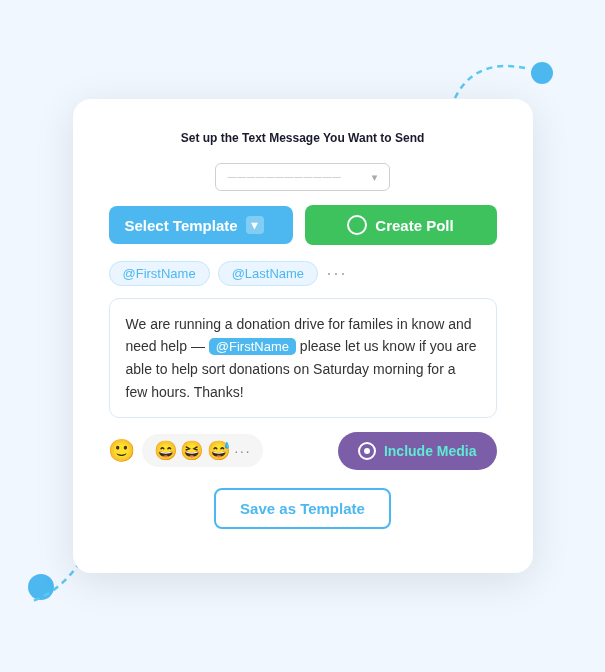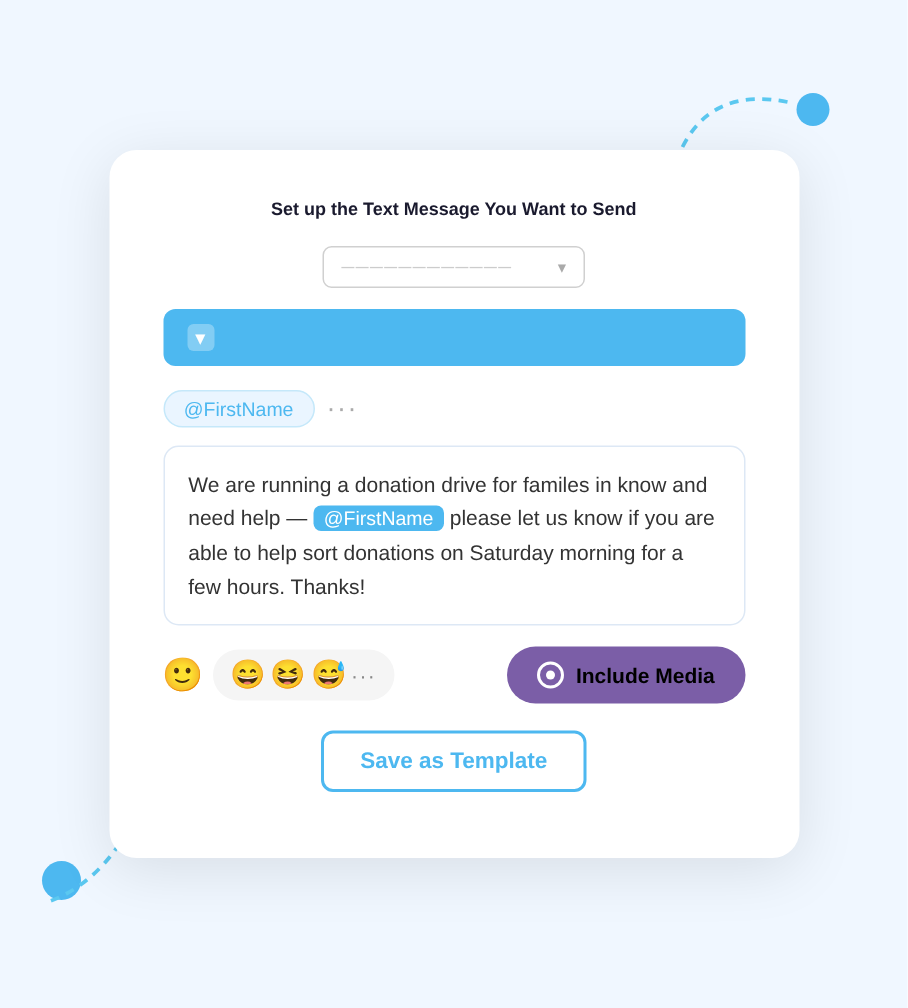--- a/index.html
+++ b/index.html
@@ -216,21 +216,21 @@
       font-size: 19px;
       cursor: pointer;
     }
     .emoji-group .dots {
       font-size: 14px;
       color: #888;
       letter-spacing: 1px;
     }
     .btn-include-media {
       background: #7b5ea7;
-      color: #000000;
+      color: #5eead4;
       border: none;
       border-radius: 24px;
       padding: 10px 20px;
       font-size: 14px;
       font-weight: 600;
       cursor: pointer;
       display: flex;
       align-items: center;
       gap: 8px;
       margin-left: auto;
@@ -294,26 +294,32 @@
 
   <div class="dropdown-wrapper">
     <div class="dropdown-inner">
       <span style="color:#ccc;font-size:12px;letter-spacing:1px;">────────────</span>
       <span class="chevron">▾</span>
     </div>
   </div>
 
   <div class="buttons-row">
     <button class="btn-select-template">
+      <span>Select Template</span>
       <span class="chevron-icon">▾</span>
     </button>
+    <button class="btn-create-poll">
+      <span class="poll-circle"></span>
+      <span>Create Poll</span>
+    </button>
   </div>
 
   <div class="tags-row">
     <span class="tag">@FirstName</span>
+    <span class="tag">@LastName</span>
     <span class="tag-dots">···</span>
   </div>
 
   <div class="message-box">
     <span>We are running a donation drive for familes in know and need help —  </span><span class="highlight-tag">@FirstName</span><span> please let us know if you are able to help sort donations on Saturday morning for a few hours. Thanks!</span>
   </div>
 
   <div class="emoji-row">
     <span class="emoji-smiley">🙂</span>
     <div class="emoji-group">

